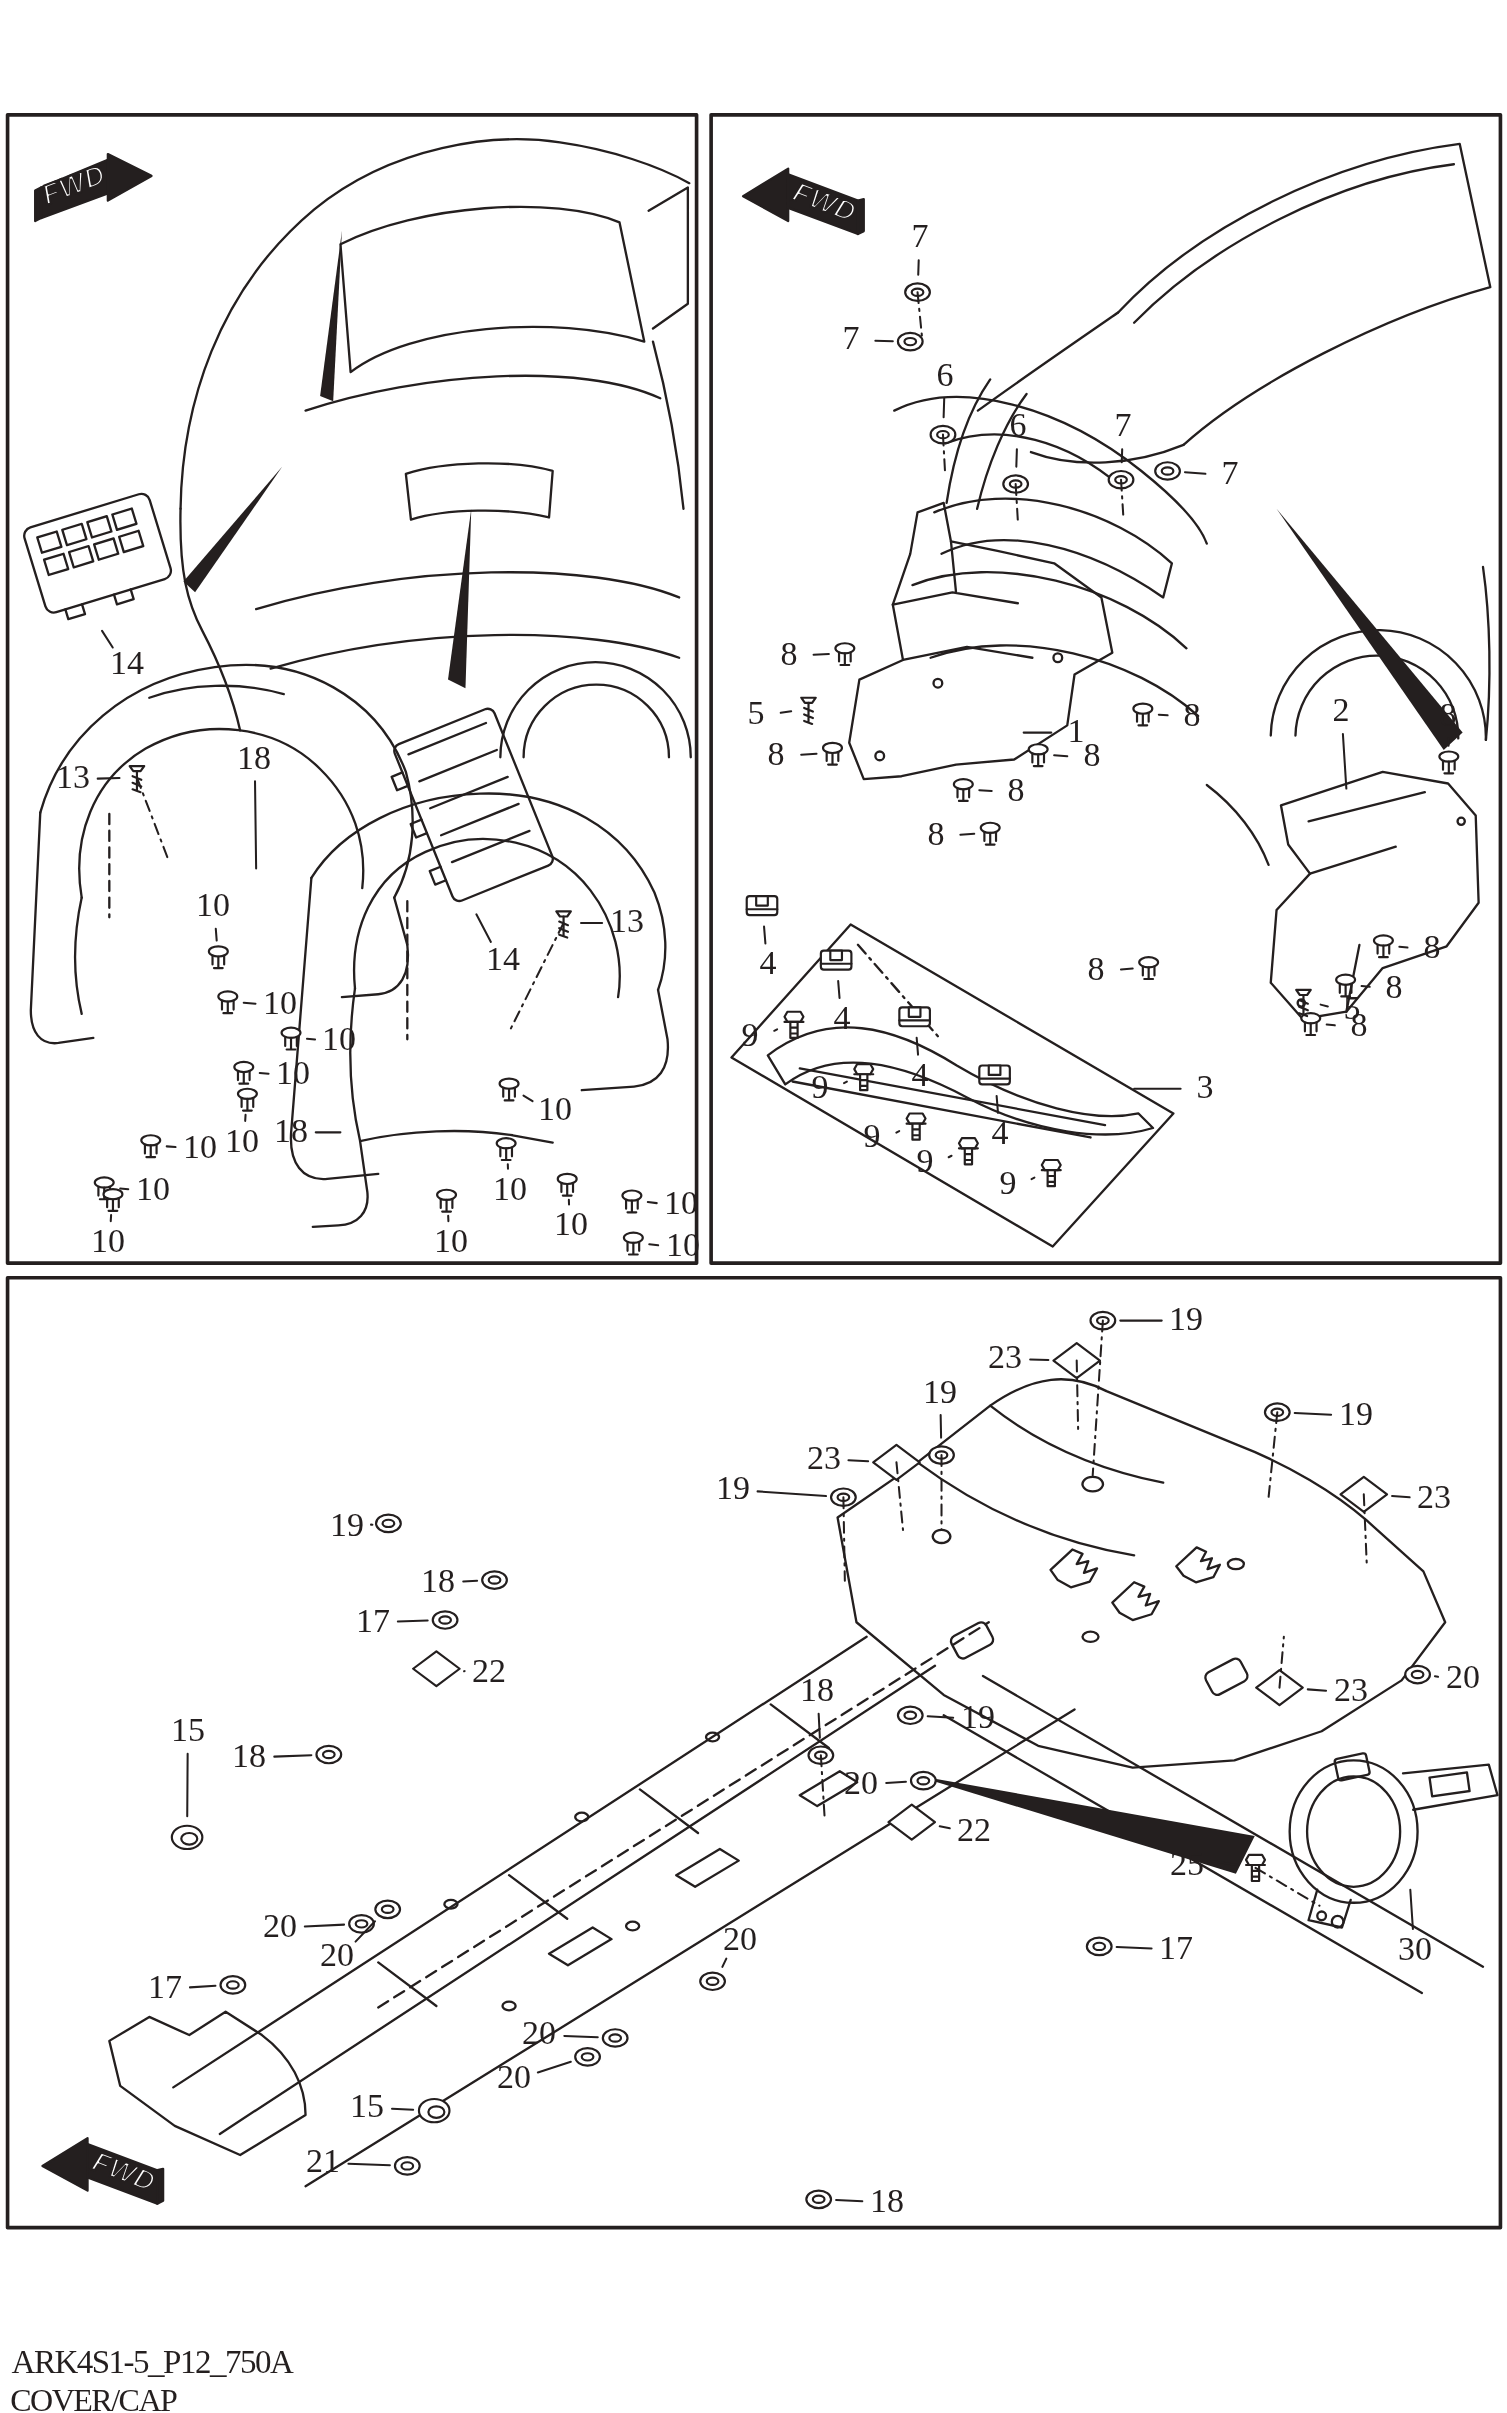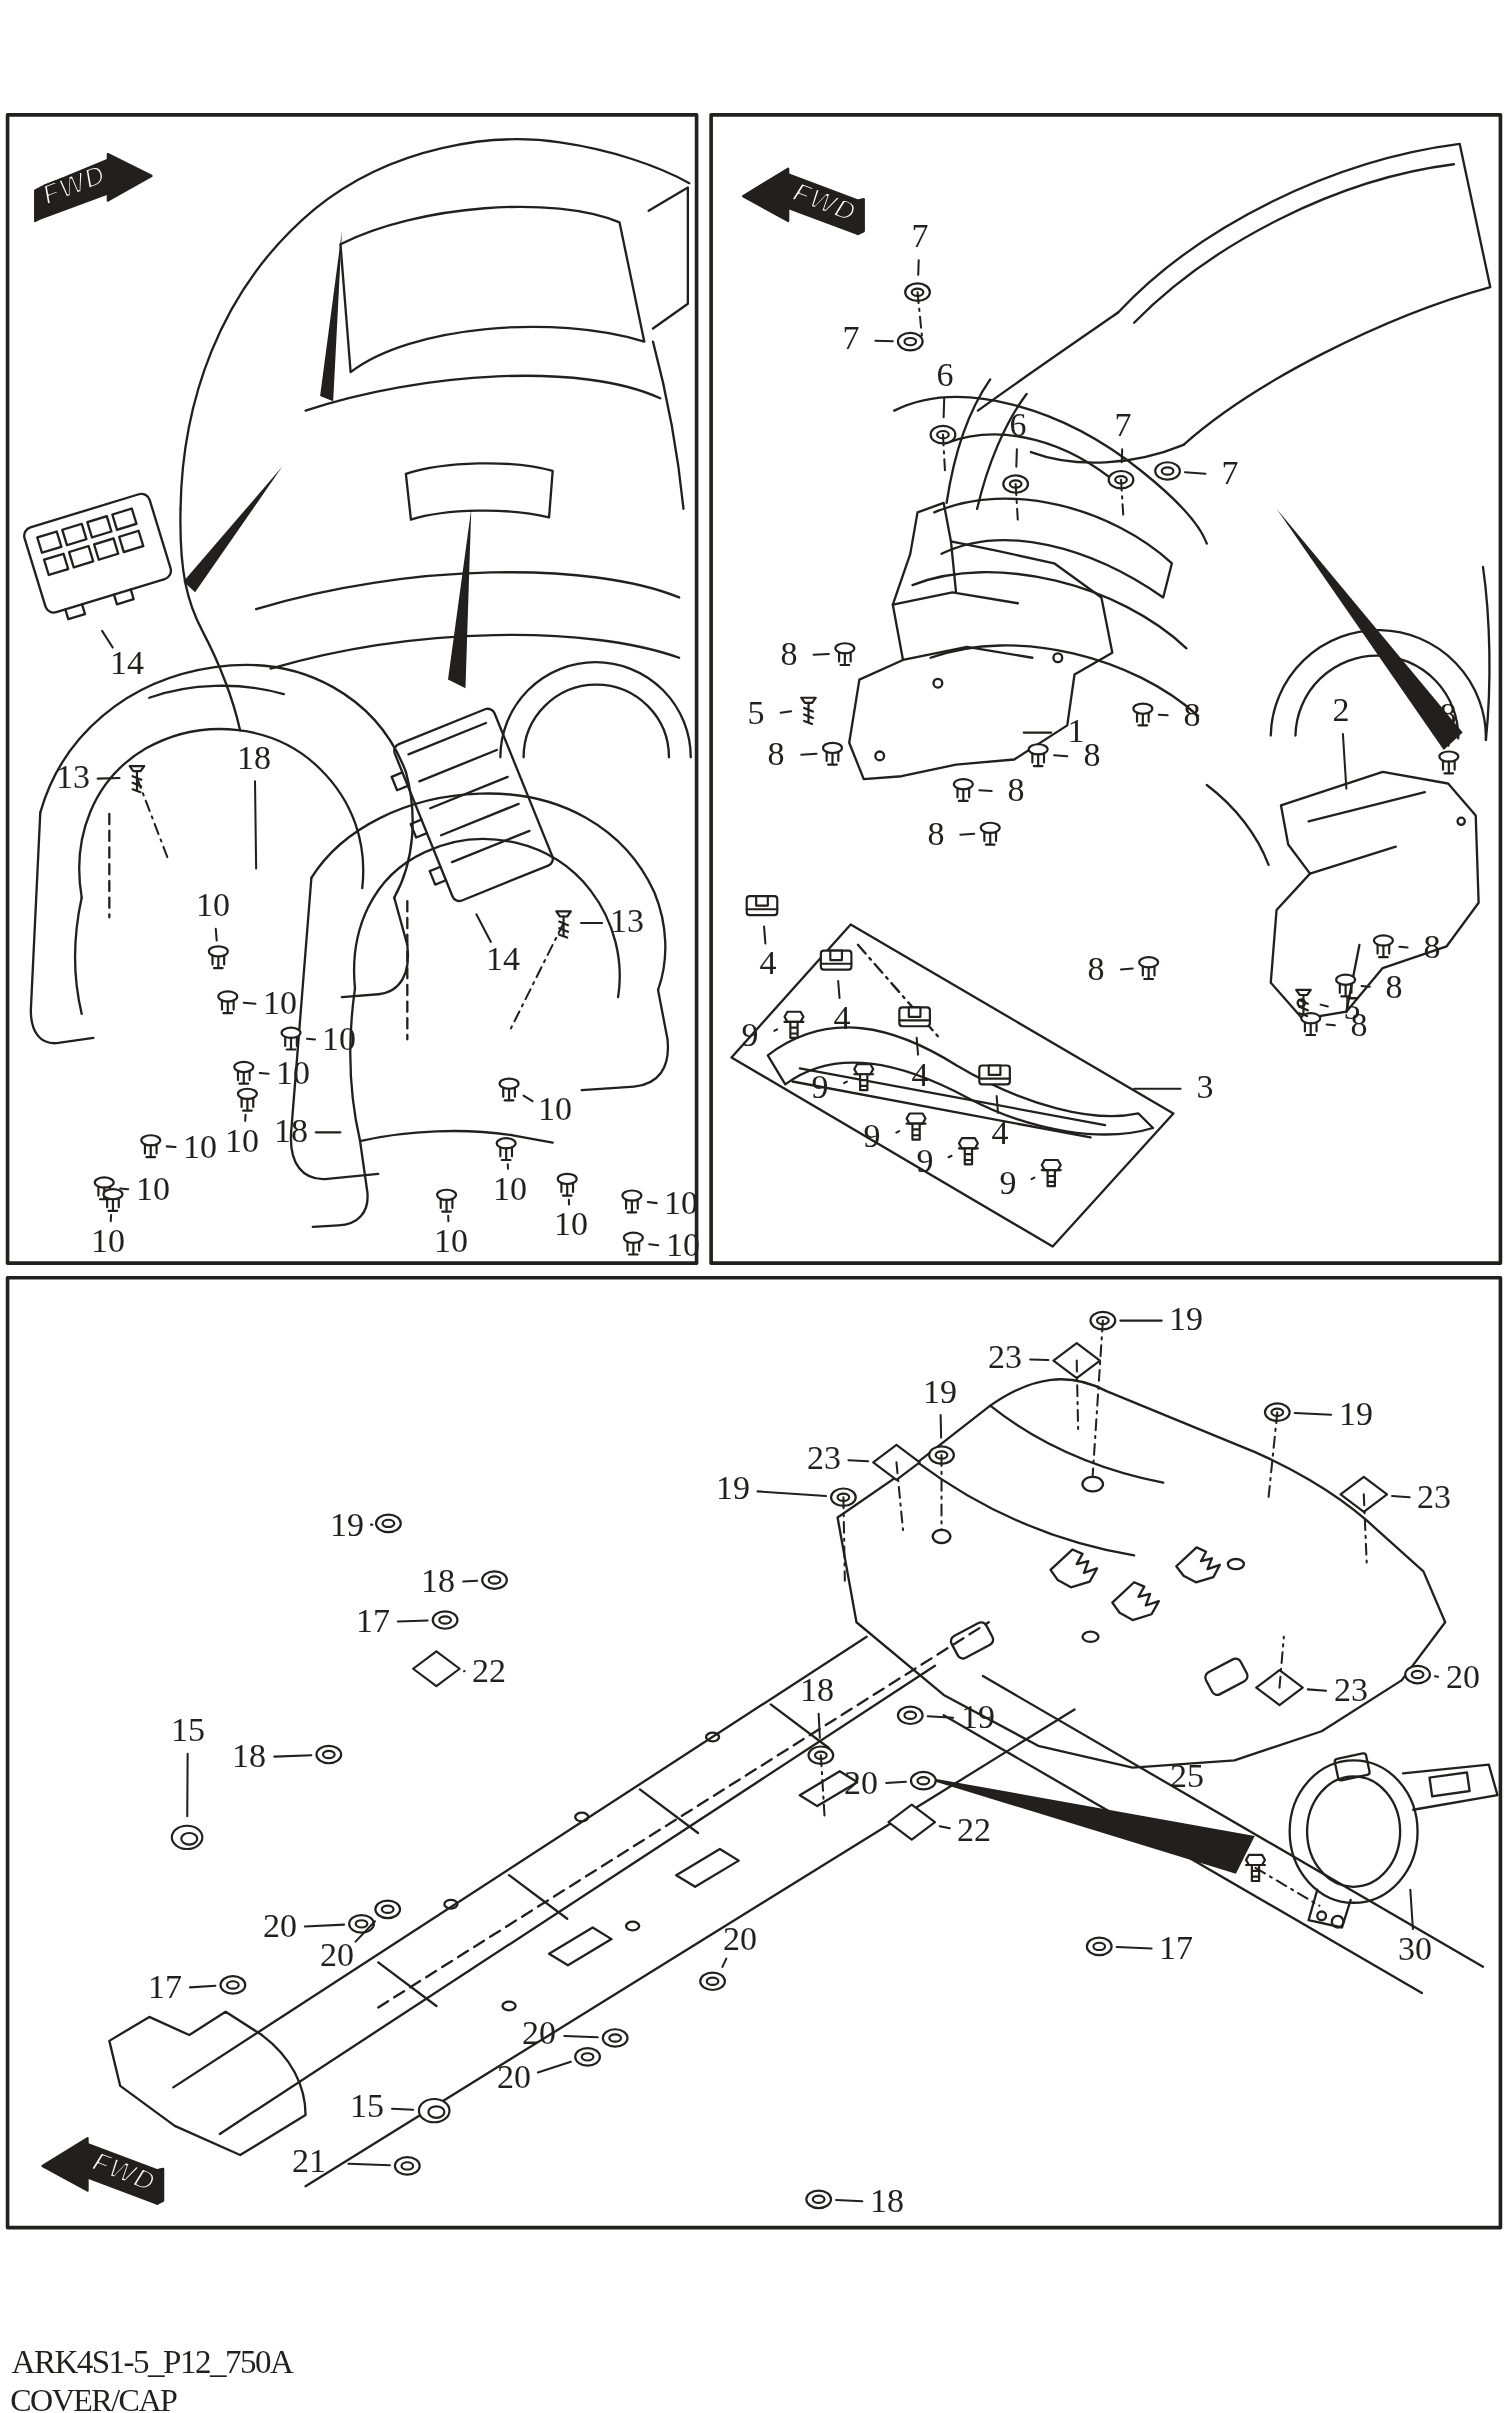--- a/index.html
+++ b/index.html
@@ -650,19 +650,19 @@
     <span class="callout" style="left: 188px; top: 1732px;">15</span>
     <span class="callout" style="left: 249px; top: 1758px;">18</span>
     <span class="callout" style="left: 280px; top: 1928px;">20</span>
     <span class="callout" style="left: 337px; top: 1957px;">20</span>
     <span class="callout" style="left: 165px; top: 1989px;">17</span>
     <span class="callout" style="left: 740px; top: 1941px;">20</span>
     <span class="callout" style="left: 539px; top: 2035px;">20</span>
     <span class="callout" style="left: 514px; top: 2079px;">20</span>
     <span class="callout" style="left: 1463px; top: 1679px;">20</span>
     <span class="callout" style="left: 367px; top: 2108px;">15</span>
-    <span class="callout" style="left: 309px; top: 2163px;">21</span>
+    <span class="callout" style="left: 323px; top: 2163px;">21</span>
     <span class="callout" style="left: 1176px; top: 1950px;">17</span>
-    <span class="callout" style="left: 1187px; top: 1778px;">25</span>
+    <span class="callout" style="left: 1187px; top: 1866px;">25</span>
     <span class="callout" style="left: 1415px; top: 1951px;">30</span>
     <span class="callout" style="left: 887px; top: 2203px;">18</span>
   </div>
 
 
 </body></html>

